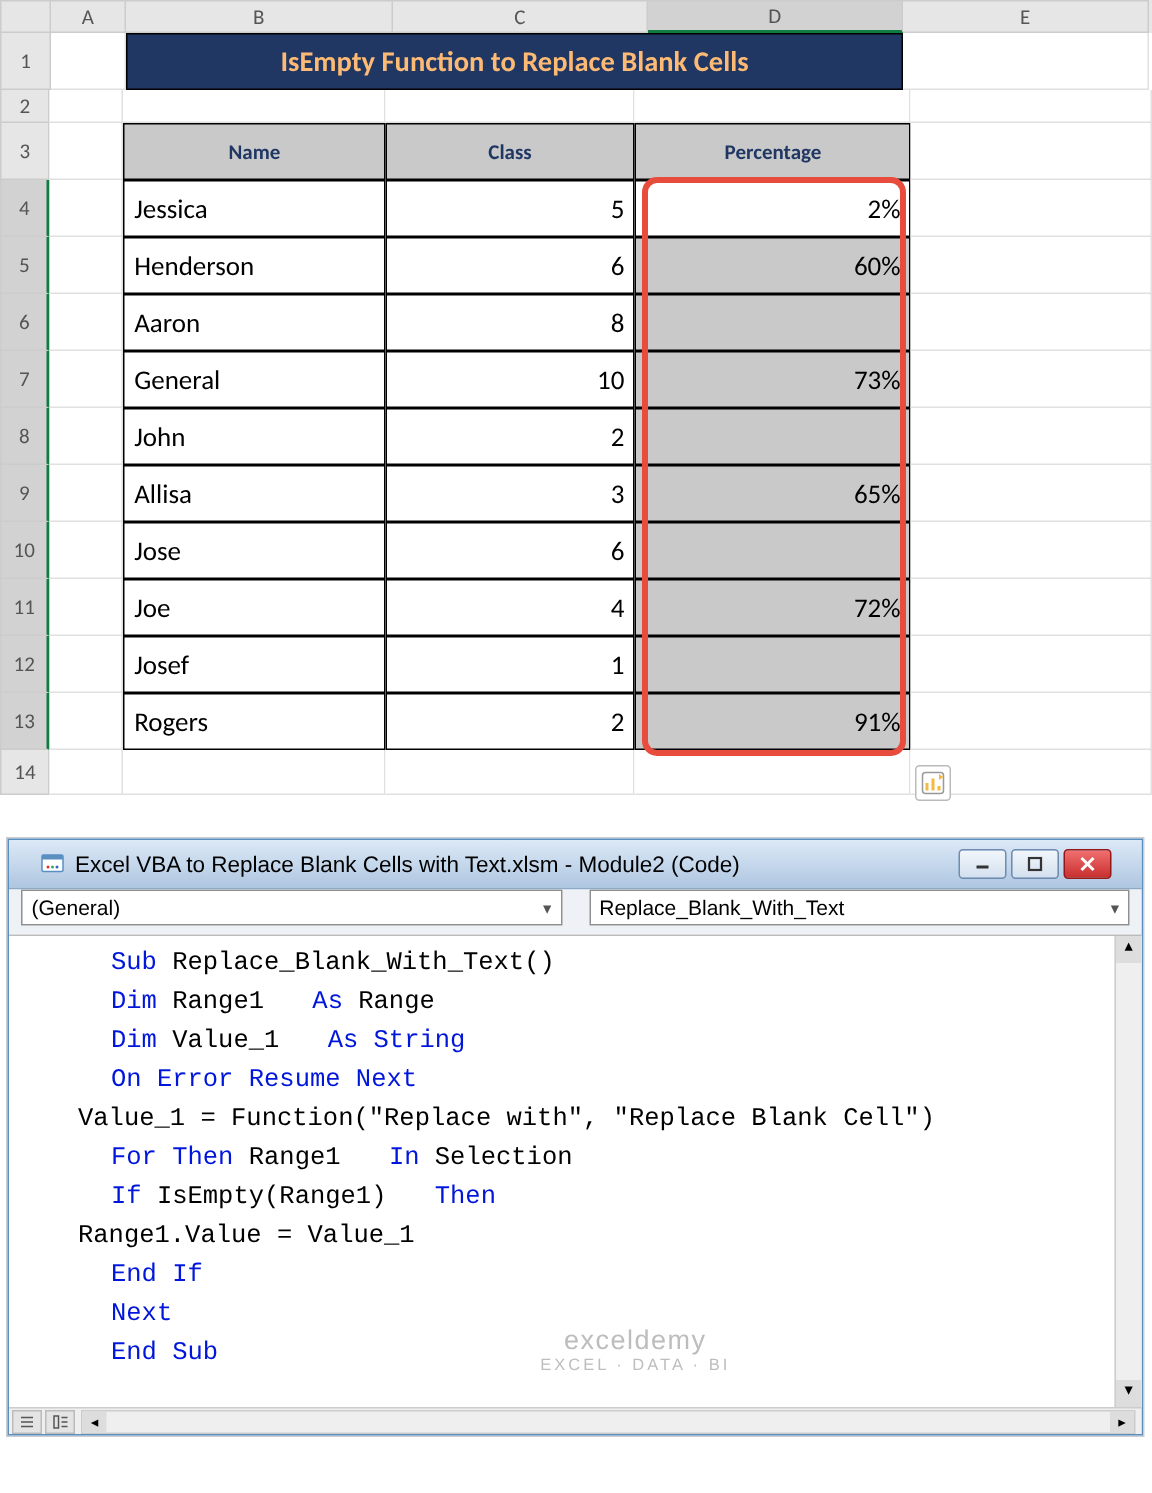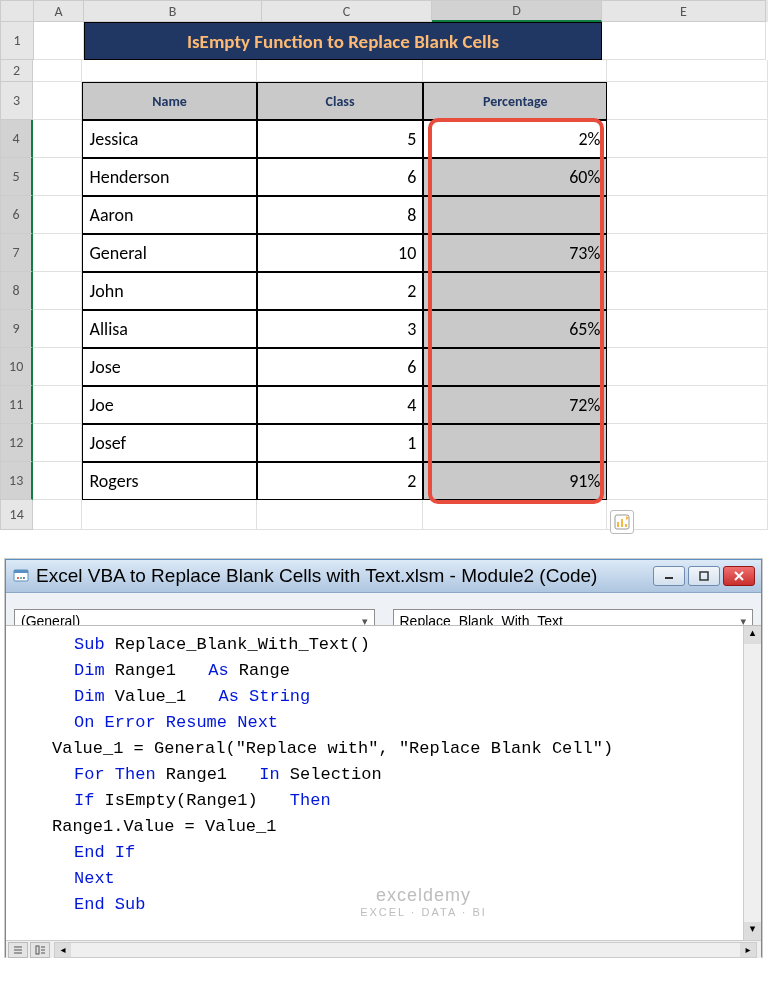--- a/index.html
+++ b/index.html
@@ -120,41 +120,41 @@
     border: 1px solid #5a8fc1;
     background: #fff;
     box-shadow: 0 0 0 1px rgba(0,0,0,0.2);
   }
   .vbe-titlebar {
     height: 33px;
     background: linear-gradient(#dce9f7, #aec6e0);
     border-bottom: 1px solid #8ca9c7;
     display: flex;
     align-items: center;
-    padding: 0 6px;
+    padding: 0 20px;
     font-family: "Segoe UI", Arial, sans-serif;
-    font-size: 19px;
+    font-size: 15px;
     color: #000;
   }
   .vbe-icon {
     width: 18px; height: 18px; margin-right: 6px;
     display:inline-flex; align-items:center; justify-content:center;
   }
   .vbe-winbtns { margin-left: auto; display:flex; gap:3px; }
   .vbe-winbtn {
     width: 32px; height: 20px;
     border: 1px solid #6d8cb0;
     border-radius: 3px;
     background: linear-gradient(#f2f6fb, #d3e0ee);
     display:flex; align-items:center; justify-content:center;
     font-size:12px;
   }
   .vbe-winbtn.close { background: linear-gradient(#f07070, #c82f2d); color:#fff; border-color:#951818;}
   .vbe-drops {
-    height: 30px; display:flex; gap:18px; padding: 16px 8px; background:#eef1f5;
+    height: 30px; display:flex; gap:18px; padding: 0 8px; background:#eef1f5;
   }
   .vbe-drop {
     flex:1; height: 24px; border:1px solid #8f8f8f; background:#fff;
     display:flex; align-items:center; padding:0 6px; font-size:14px;
     font-family: "Segoe UI", Arial;
     justify-content: space-between;
   }
   .vbe-drop .chev { font-size:11px; color:#555; }
   .code-area {
     position: relative;
@@ -378,21 +378,21 @@
     <div class="vbe-drop">
       <span>Replace_Blank_With_Text</span>
       <span class="chev">▾</span>
     </div>
   </div>
   <div class="code-area">
 <pre class="code-pre"><span class="tok-kw">Sub</span><span> Replace_Blank_With_Text()</span>
 <span class="tok-kw">Dim</span><span> Range1 </span><span class="tok-kw">As</span><span> Range</span>
 <span class="tok-kw">Dim</span><span> Value_1 </span><span class="tok-kw">As String</span>
 <span class="tok-kw">On Error Resume Next</span>
-<span>Value_1 = General(</span><span class="tok-str">"Replace with"</span><span>, </span><span class="tok-str">"Replace Blank Cell"</span><span>)</span>
+<span>Value_1 = Function(</span><span class="tok-str">"Replace with"</span><span>, </span><span class="tok-str">"Replace Blank Cell"</span><span>)</span>
 <span class="tok-kw">For Then</span><span> Range1 </span><span class="tok-kw">In</span><span> Selection</span>
 <span class="tok-kw">If</span><span> IsEmpty(Range1) </span><span class="tok-kw">Then</span>
 <span>Range1.Value = Value_1</span>
 <span class="tok-kw">End If</span>
 <span class="tok-kw">Next</span>
 <span class="tok-kw">End Sub</span></pre>
     <div class="vbe-scroll-v">
       <div class="arrow">▴</div>
       <div style="position:absolute;bottom:0;width:100%">
           <div class="arrow">▾</div>

